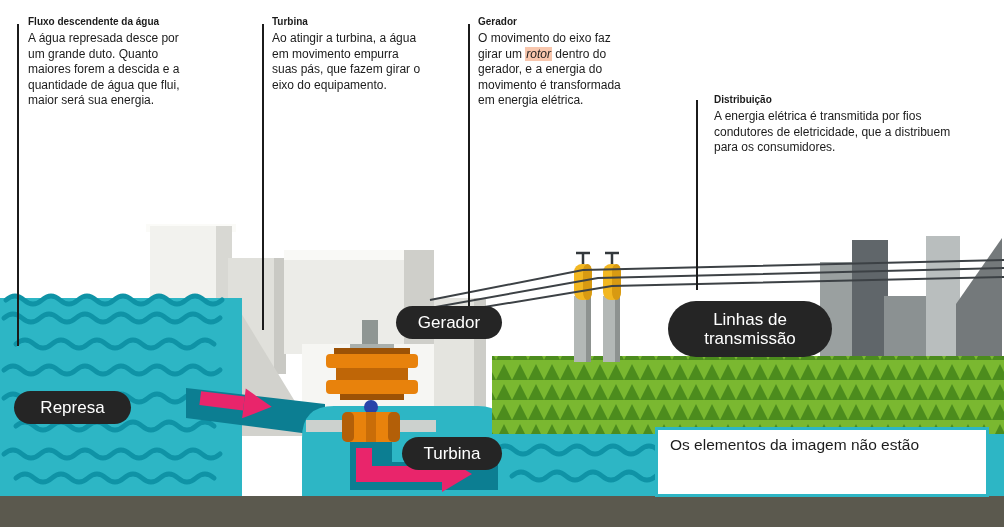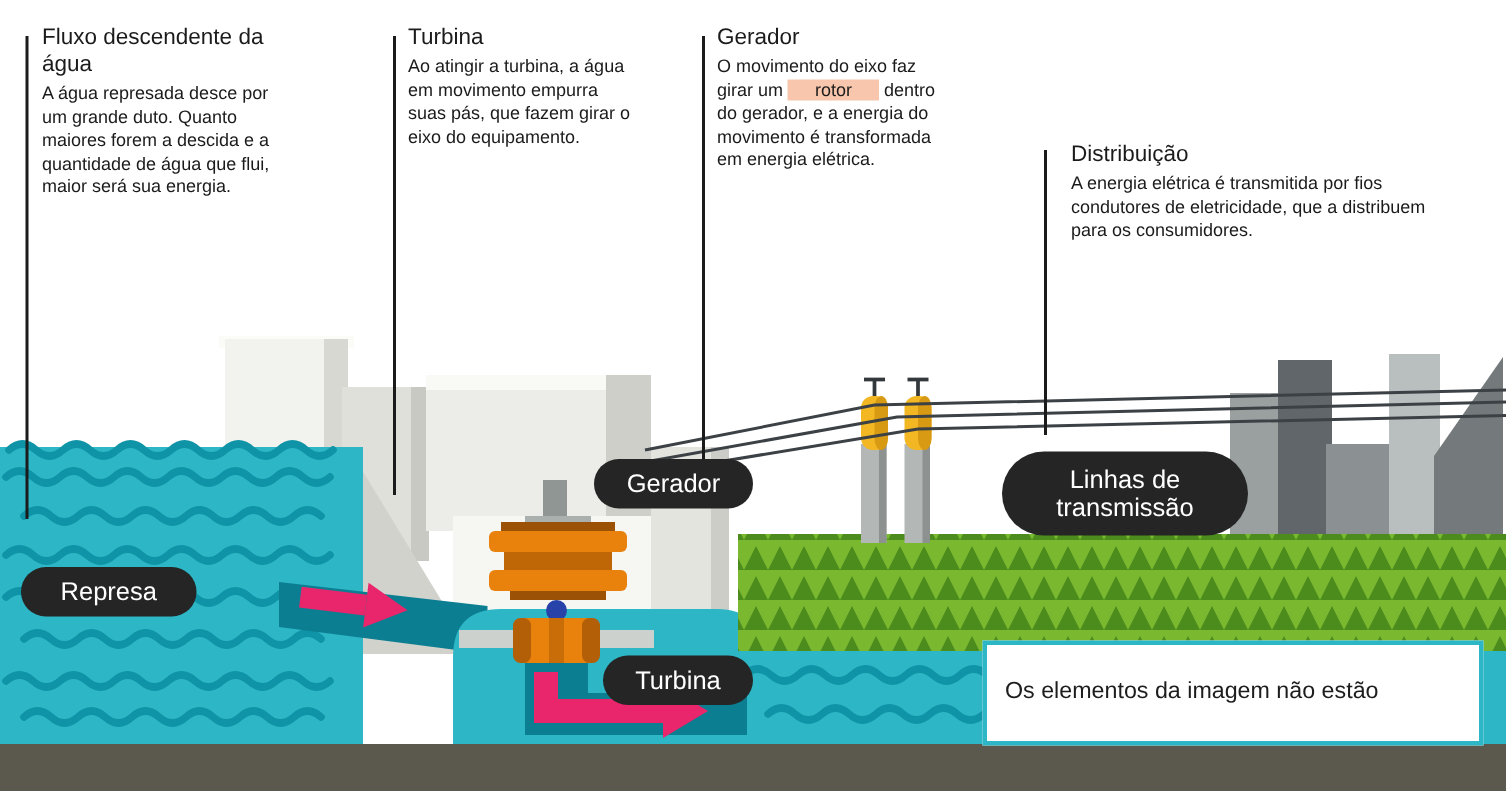--- a/index.html
+++ b/index.html
@@ -1,28 +1,28 @@
 <!DOCTYPE html>
 <html><head>
 <meta charset="utf-8">
 <style>
   * { margin:0; padding:0; box-sizing:border-box; }
   body { font-family:"Liberation Sans", sans-serif; background:#ffffff; }
   .stage { position:relative; width:1004px; height:527px; background:#ffffff; overflow:hidden; }
   .scene { position:absolute; left:0; top:0; }
   .annot { position:absolute; color:#1b1b1b; }
-  .annot .t { font-size:15px; font-weight:400; line-height:1.2; margin-bottom:3px; }
+  .annot .t { font-size:10px; font-weight:700; line-height:1.2; margin-bottom:3px; }
   .annot .b { font-size:12px; line-height:1.3; }
   .vline { position:absolute; width:2px; background:#1b1b1b; }
   .pill { position:absolute; background:#252525; color:#ffffff; border-radius:17px;
           display:flex; align-items:center; justify-content:center; text-align:center;
           font-size:17px; line-height:1.12; padding:0 10px; }
   .note { position:absolute; background:#ffffff; border:3px solid #2db6c5; color:#1d1d1d;
-          font-size:15.5px; line-height:1.42; padding:20px 12px; }
-  .hl { background:#f8c6ad; padding:0 18px; }
+          font-size:15.5px; line-height:1.42; padding:4px 12px; }
+  .hl { background:#f8c6ad; padding:0 1px;font-style:italic; }
 </style>
 </head>
 <body>
 
 <div class="stage">
 
   <svg class="scene" width="1004" height="527" viewBox="0 0 1004 527">
     <defs>
       <pattern id="grassTex" width="16" height="20" patternUnits="userSpaceOnUse">
         <polygon points="0,20 8,4 16,20" fill="#4c8c1d"></polygon>
@@ -158,21 +158,21 @@
   <div class="annot" style="left:478px; top:16px">
     <div class="t" style="width:152px">Gerador</div>
     <div class="b" style="width:152px"><span>O movimento do eixo faz girar um </span><span class="hl">rotor</span><span> dentro do gerador, e a energia do movimento é transformada em energia elétrica.</span></div>
   </div>
 
   <div class="annot" style="left:714px; top:94px">
     <div class="t">Distribuição</div>
     <div class="b" style="width:238px">A energia elétrica é transmitida por fios condutores de eletricidade, que a distribuem para os consumidores.</div>
   </div>
 
-  <div class="pill" style="left:14px; top:378px; width:117px; height:33px">Represa</div>
+  <div class="pill" style="left:14px; top:391px; width:117px; height:33px">Represa</div>
   <div class="pill" style="left:396px; top:306px; width:106px; height:33px">Gerador</div>
   <div class="pill" style="left:402px; top:437px; width:100px; height:33px">Turbina</div>
   <div class="pill" style="left:668px; top:301px; width:164px; height:56px; border-radius:28px">Linhas de transmissão</div>
 
   <div class="note" style="left:655px; top:427px; width:334px; height:70px">
     <div>Os elementos da imagem não estão</div>
   </div>
 
 </div>
 

